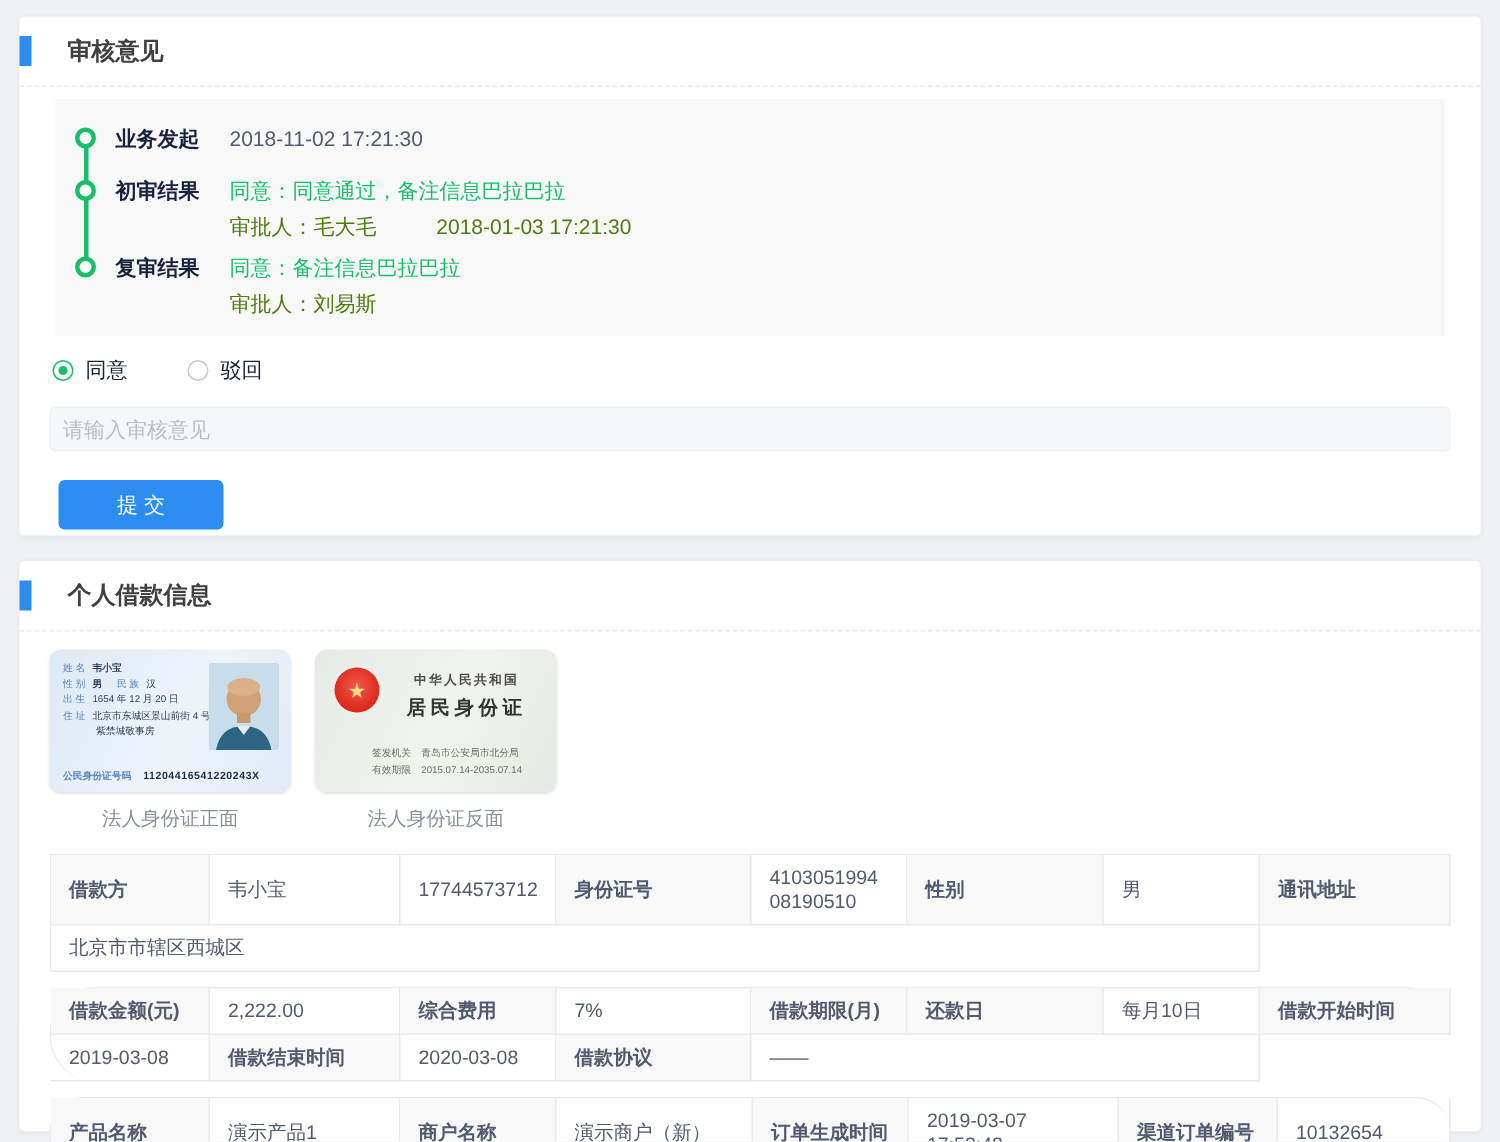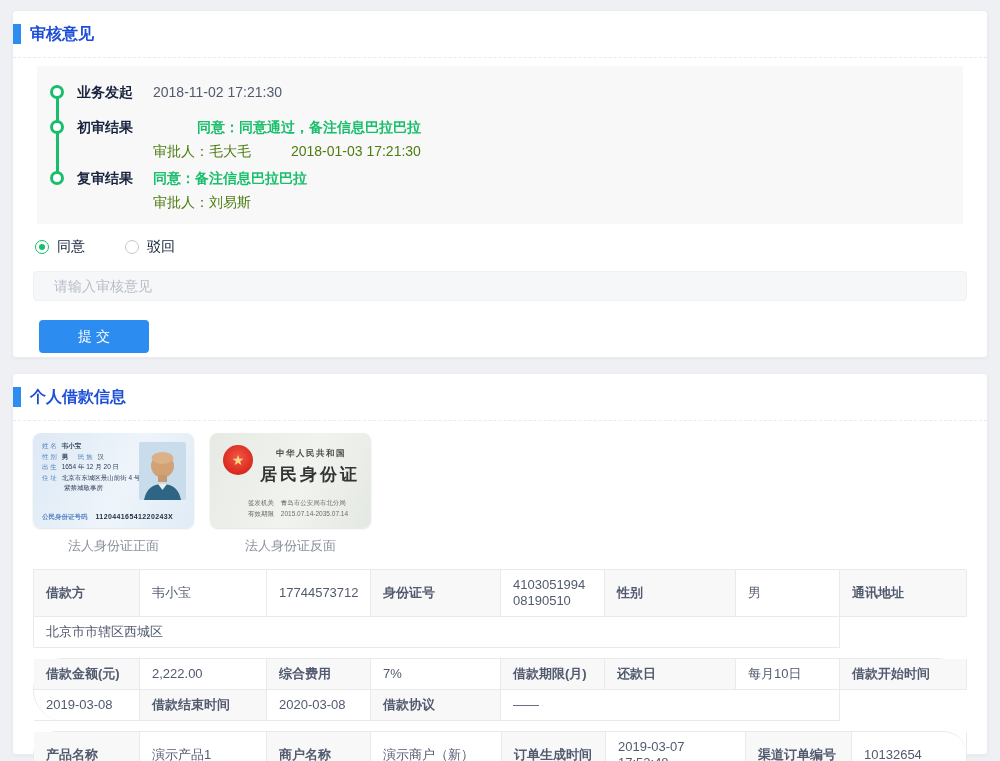--- a/index.html
+++ b/index.html
@@ -11,52 +11,52 @@
   }
   .card { position:absolute; left:12px; width:976px; background:#fff;
     border:1px solid #ececf0; border-radius:4px; box-sizing:border-box;
     box-shadow:0 1px 3px rgba(0,0,0,.04); }
   #card-review { top:10px; height:348px; }
   #card-loan { top:373px; height:382px; }
 
   .card-header { position:relative; height:46px; display:flex; align-items:center;
     border-bottom:1px dashed #e8eaec; }
   .accent { position:absolute; left:0; top:13px; width:8px; height:20px; background:#2d8cf0; }
-  .card-title { margin-left:17px; font-size:16px; font-weight:bold; color:#1d4ed8; }
+  .card-title { margin-left:32px; font-size:16px; font-weight:bold; color:#404040; }
 
   
   .timeline { margin:8px 24px 0; background:#f8f8f9; padding:16px 20px 12px 10px; }
   .tl-item { position:relative; padding-left:30px; font-size:14px; }
   .tl-item.mb15 { margin-bottom:15px; }
   .tl-item.mb7 { margin-bottom:7px; }
   .tl-dot { position:absolute; left:3px; top:3px; width:8px; height:8px;
     border:3px solid #19be6b; background:#fff; border-radius:50%; z-index:2; }
   .tl-item.has-line::after { content:''; position:absolute; left:8.5px; top:14px;
     height:calc(100% + 6px); width:3px; background:#19be6b; z-index:1; }
   .tl-row { display:flex; }
   .tl-label { width:76px; flex-shrink:0; font-weight:bold; color:#17233d; line-height:20px; }
   .tl-val { color:#515a6e; line-height:20px; }
-  .tl-green { color:#19be6b; font-weight:bold; line-height:20px;text-align:right; }
+  .tl-green { color:#19be6b; font-weight:normal; line-height:20px; }
   .tl-sub { margin-top:4px; color:#4d7c0f; line-height:20px; }
   .tl-time { margin-left:36px; }
 
   
   .radio-row { margin:14px 22px 0; display:flex; align-items:center; gap:40px;
     font-size:14px; color:#17233d; }
   .radio { display:flex; align-items:center; gap:8px; cursor:pointer; }
   .rdot { width:14px; height:14px; border-radius:50%; box-sizing:border-box;
     position:relative; background:#fff; }
   .rdot.on { border:1.5px solid #19be6b; }
   .rdot.on::after { content:''; position:absolute; left:2.5px; top:2.5px;
     width:6px; height:6px; border-radius:50%; background:#19be6b; }
   .rdot.off { border:1.5px solid #c5c8ce; }
 
   .comment-input { display:block; margin:15px 20px 0; width:calc(100% - 40px);
     height:30px; background:#f6f7f9; border:1px solid #f0f1f4; border-radius:4px;
-    padding:0 20px; box-sizing:border-box; font-size:14px; color:#515a6e;
+    padding:0 8px; box-sizing:border-box; font-size:14px; color:#515a6e;
     font-family:inherit; outline:none; }
   .comment-input::placeholder { color:#b8bec8; }
   .submit-btn { display:block; margin:19px 0 0 26px; width:110px; height:33px;
     background:#2d8cf0; color:#fff; border:none; border-radius:4px; font-size:14px;
     font-family:inherit; cursor:pointer; }
 
   
   .id-row { margin:12px 20px 0; display:flex; gap:16px; }
   .id-col { width:161px; }
   .idcard { width:161px; height:95px; border-radius:8px; position:relative;
@@ -76,22 +76,22 @@
   .front-idline .fl { font-weight:bold; font-size:6.5px; }
   .idnum { color:#1d2b3e; font-weight:bold; letter-spacing:.4px; margin-left:3px; }
 
   .idcard.back { background:linear-gradient(115deg,#e6eae4,#f1f3ef 55%,#e4e8e2); }
   .emblem { position:absolute; left:13px; top:12px; width:30px; height:30px;
     border-radius:50%; background:radial-gradient(circle at 50% 42%,#f3574a,#d8281b 72%);
     color:#ffd983; display:flex; align-items:center; justify-content:center;
     font-size:14px; line-height:1; }
   .back-country { position:absolute; left:50px; top:15px; width:102px; text-align:center;
     font-size:8.5px; font-weight:bold; letter-spacing:1.5px; color:#4c4c4c; white-space:nowrap; }
-  .back-doc { position:absolute; left:50px; top:30px; width:102px; text-align:left;
-    font-size:17px; font-weight:bold; letter-spacing:3px; color:#333; white-space:nowrap; }
+  .back-doc { position:absolute; left:50px; top:30px; width:102px; text-align:center;
+    font-size:13px; font-weight:bold; letter-spacing:3px; color:#333; white-space:nowrap; }
   .back-meta { position:absolute; left:38px; bottom:9px; font-size:6.5px;
     line-height:10.5px; color:#6b6f66; }
   .bm-label { margin-right:5px; }
   .id-caption { text-align:center; margin-top:9px; font-size:13px; color:#8a919c; }
 
   
   .kv { display:grid; margin:14px 20px 0; border-top:1px solid #e8eaec;
     border-left:1px solid #e8eaec; background:#fff; font-size:13px; border-radius:2px; }
   .kv.mt10 { margin-top:10px;border-radius:31px; }
   .cols8a { grid-template-columns:106px 127px 104px 130px 104px 131px 104px 1fr; }

